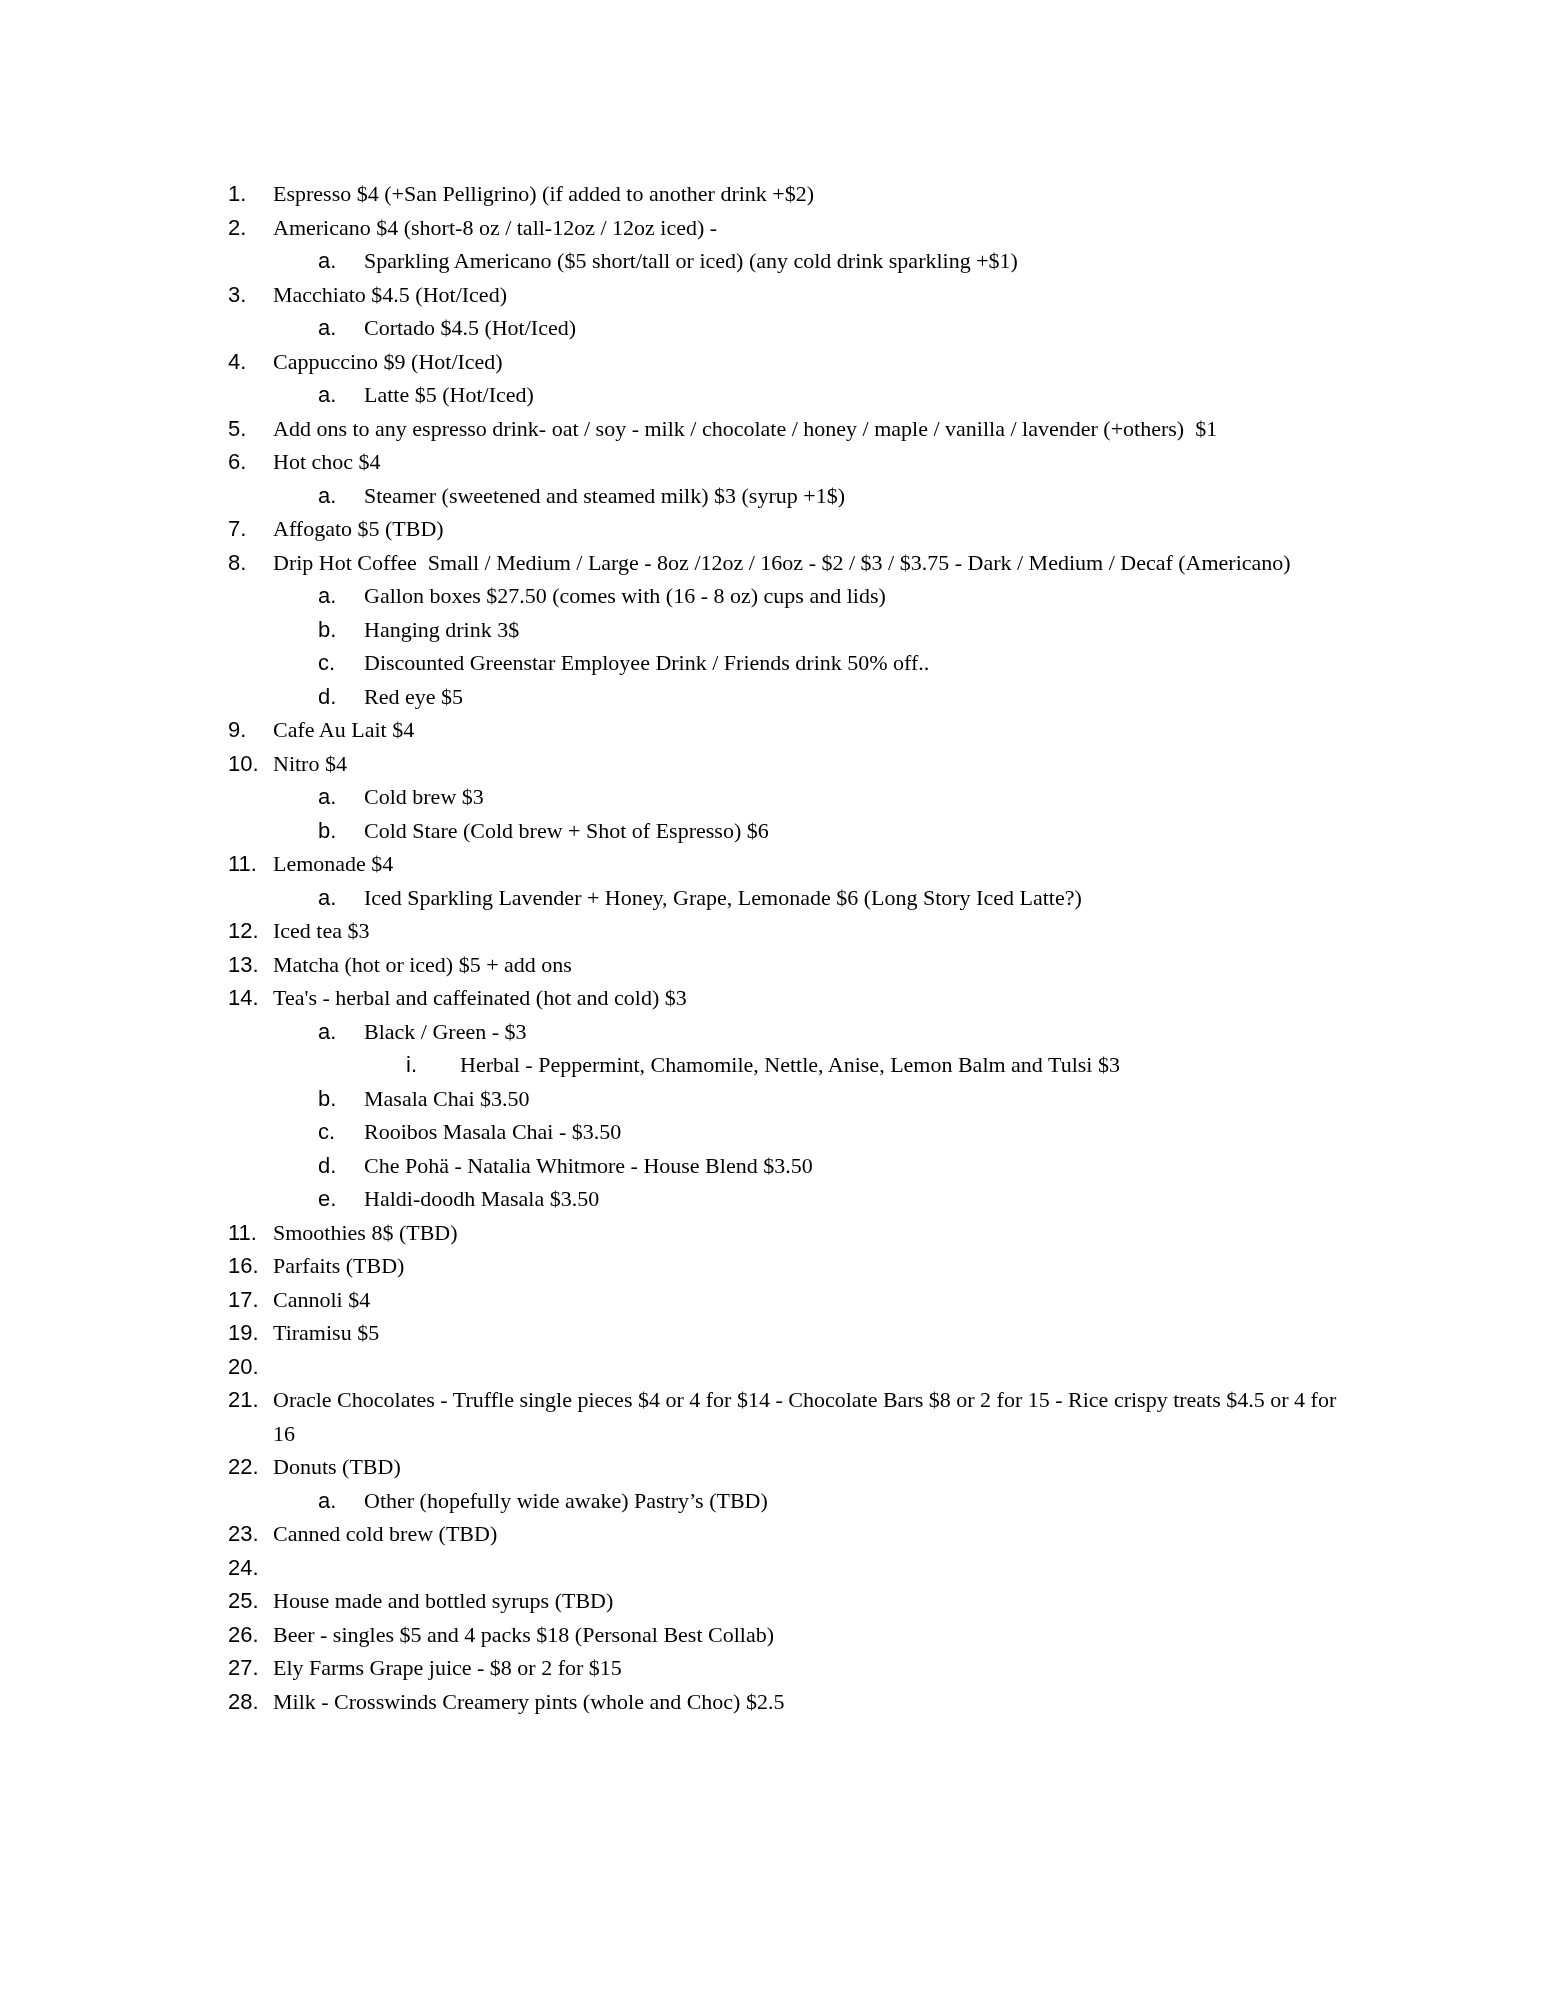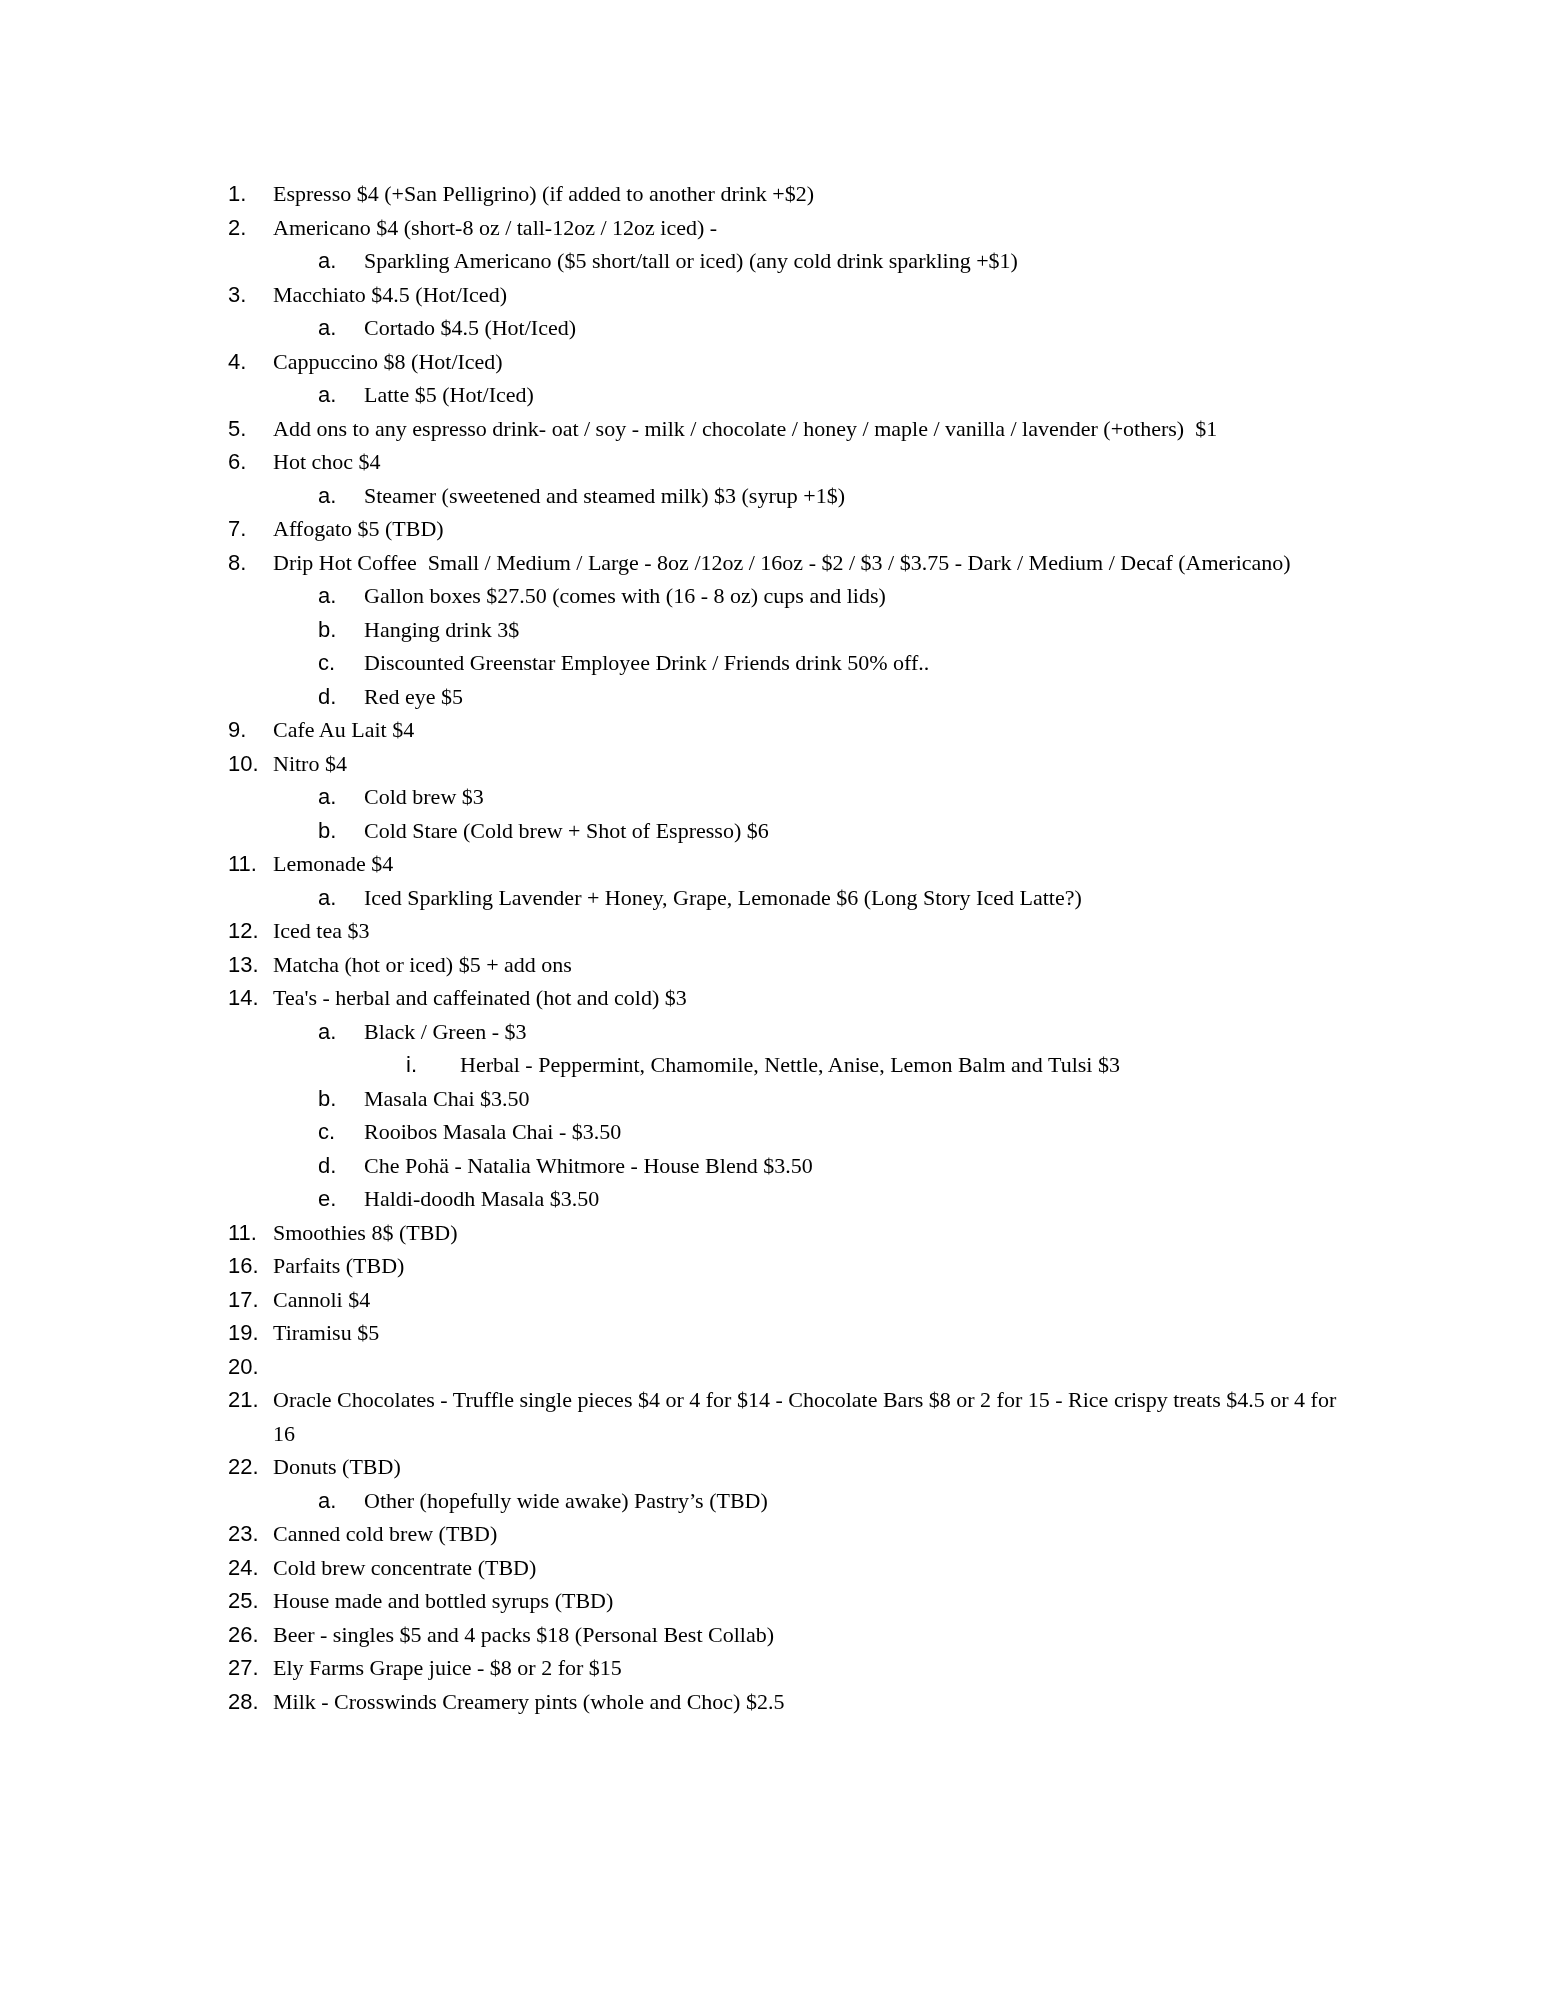--- a/index.html
+++ b/index.html
@@ -68,21 +68,21 @@
       <div class="row lvl1">
         <span class="marker">3.</span>
         <span class="text">Macchiato $4.5 (Hot/Iced)</span>
       </div>
       <div class="row lvl2">
         <span class="marker">a.</span>
         <span class="text">Cortado $4.5 (Hot/Iced)</span>
       </div>
       <div class="row lvl1">
         <span class="marker">4.</span>
-        <span class="text">Cappuccino $8 (Hot/Iced)</span>
+        <span class="text">Cappuccino $9 (Hot/Iced)</span>
       </div>
       <div class="row lvl2">
         <span class="marker">a.</span>
         <span class="text">Latte $5 (Hot/Iced)</span>
       </div>
       <div class="row lvl1">
         <span class="marker">5.</span>
         <span class="text">Add ons to any espresso drink- oat / soy - milk / chocolate / honey / maple / vanilla / lavender (+others)  $1</span>
       </div>
       <div class="row lvl1">
@@ -207,21 +207,20 @@
       <div class="row lvl2">
         <span class="marker">a.</span>
         <span class="text">Other (hopefully wide awake) Pastry’s (TBD)</span>
       </div>
       <div class="row lvl1">
         <span class="marker">23.</span>
         <span class="text">Canned cold brew (TBD)</span>
       </div>
       <div class="row lvl1">
         <span class="marker">24.</span>
-        <span class="text">Cold brew concentrate (TBD)</span>
       </div>
       <div class="row lvl1">
         <span class="marker">25.</span>
         <span class="text">House made and bottled syrups (TBD)</span>
       </div>
       <div class="row lvl1">
         <span class="marker">26.</span>
         <span class="text">Beer - singles $5 and 4 packs $18 (Personal Best Collab)</span>
       </div>
       <div class="row lvl1">

